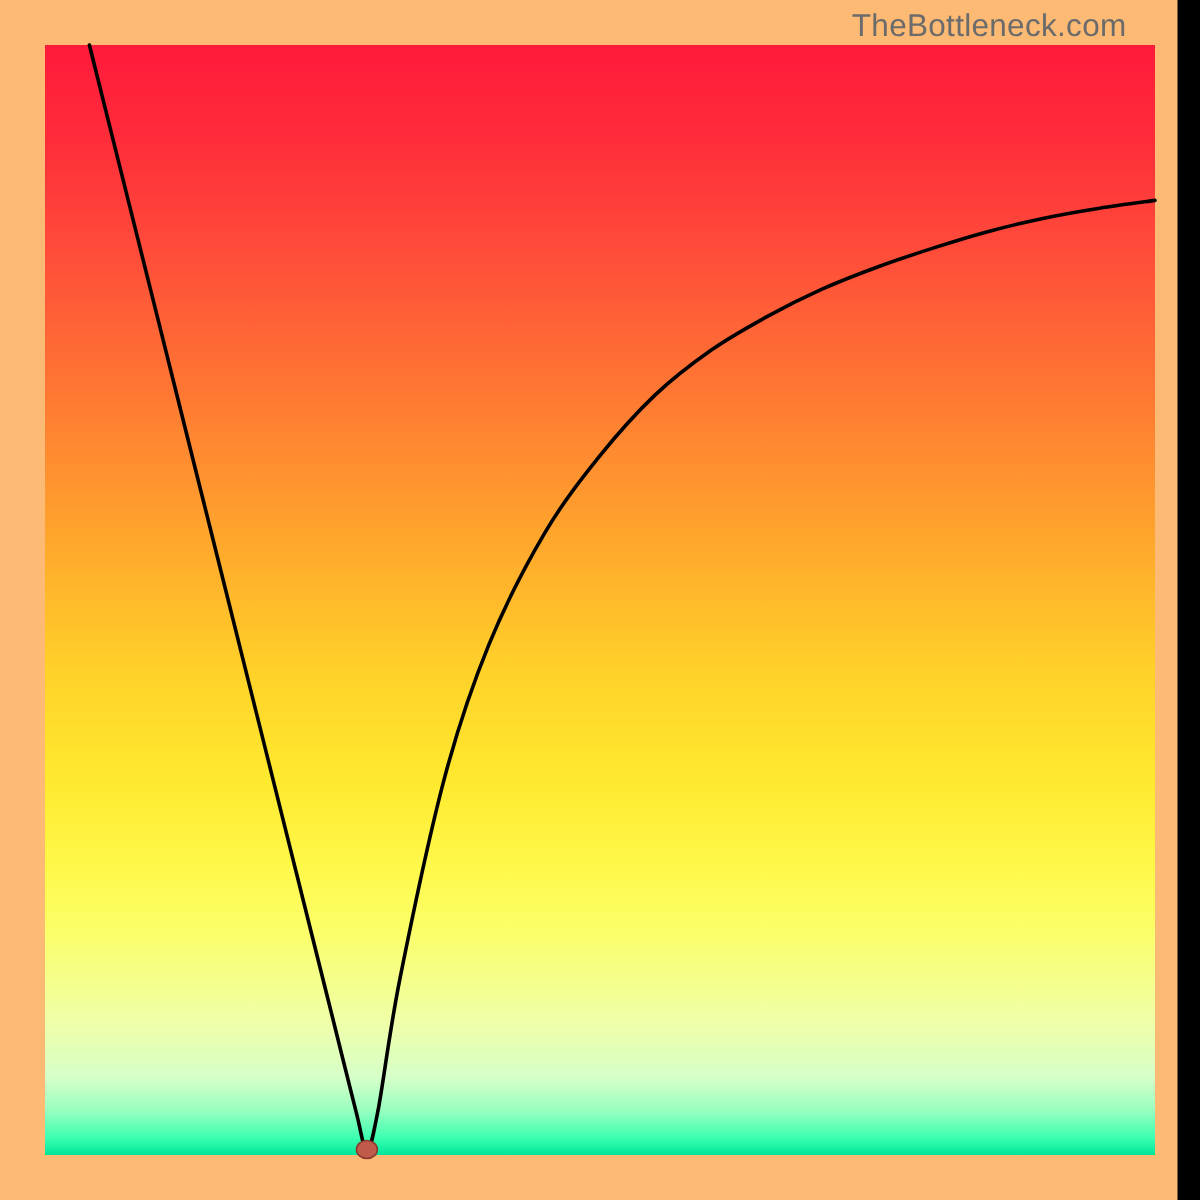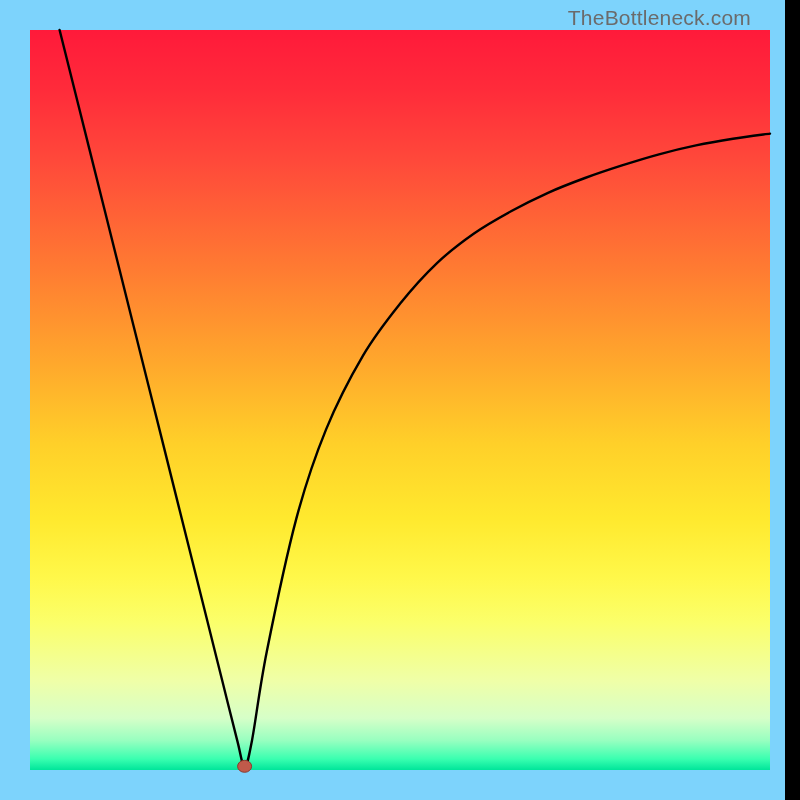--- a/index.html
+++ b/index.html
@@ -1,21 +1,21 @@
 <!DOCTYPE html>
 <html><head>
 <meta charset="utf-8">
 <style>
   * { margin: 0; padding: 0; box-sizing: border-box; }
   html, body { width: 800px; height: 800px; overflow: hidden; background: #000; }
   .frame {
     position: relative;
     width: 785px;
     height: 800px;
-    background: #7dd3fc;
+    background: #fdba74;
   }
   .plot-area {
     position: absolute;
     left: 30px;
     top: 30px;
     width: 740px;
     height: 740px;
     background: linear-gradient(to bottom,
       #ff1a3a 0%,
       #ff2b3a 8%,

